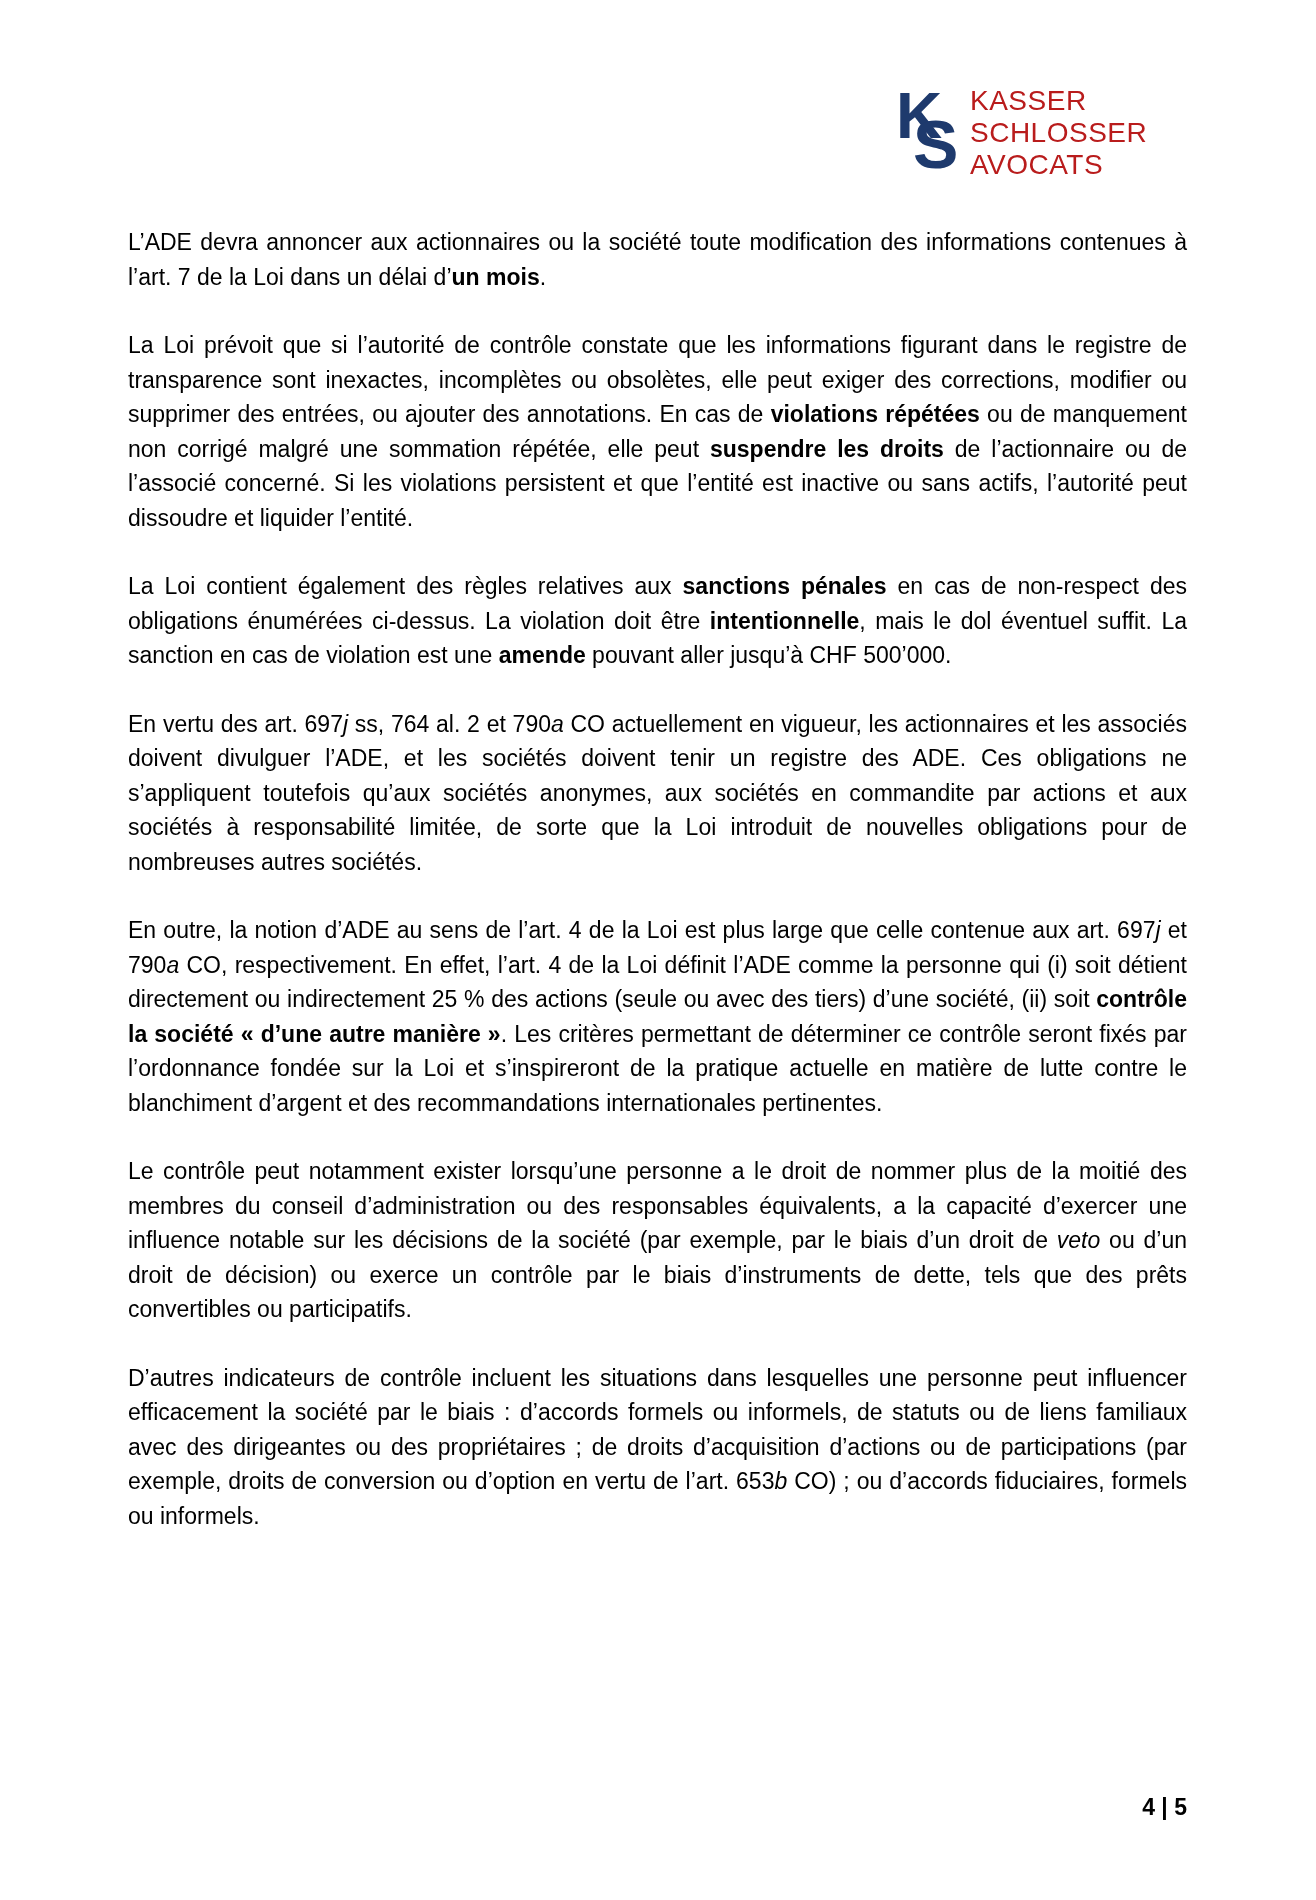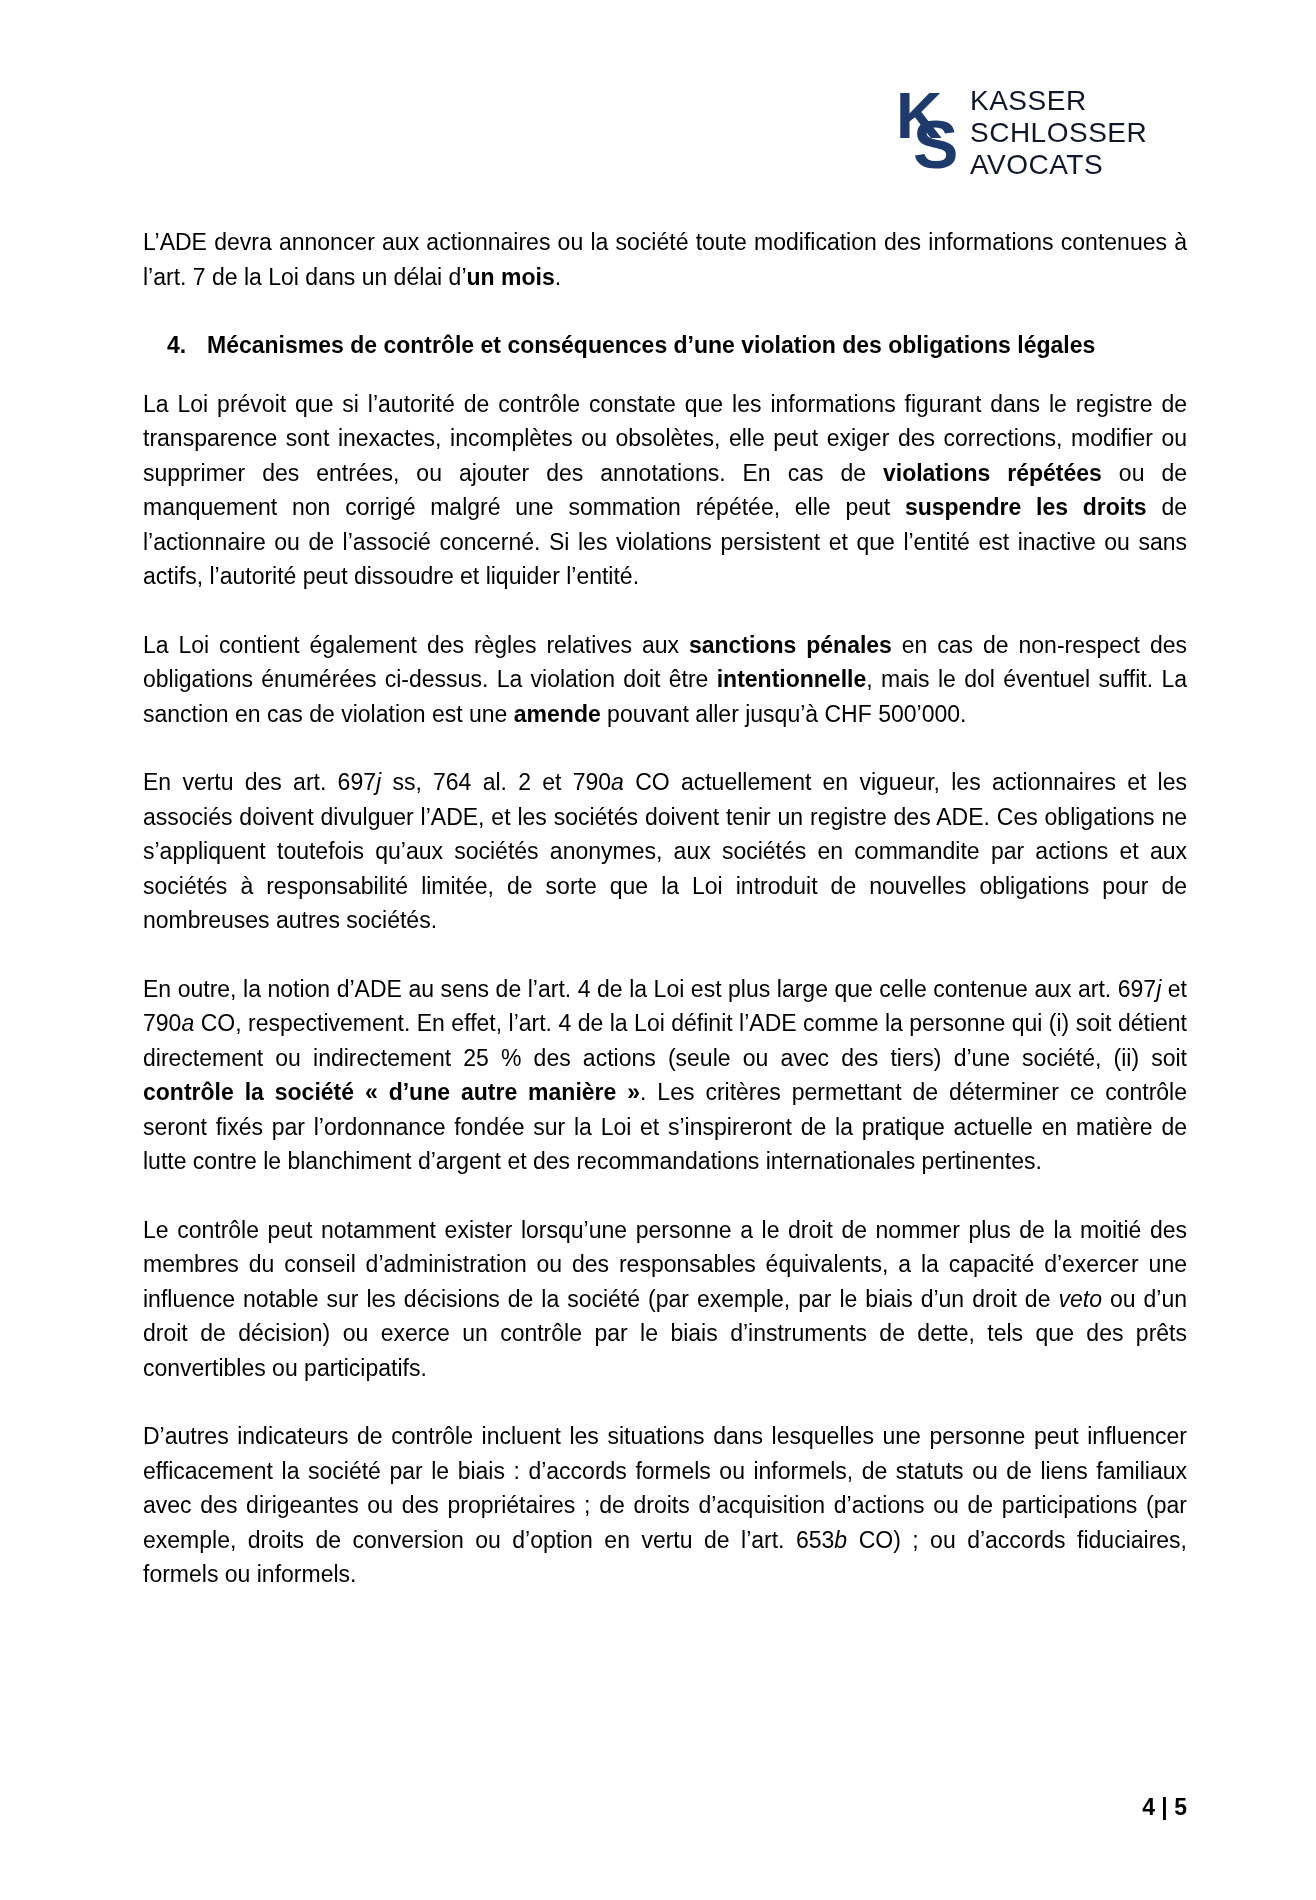--- a/index.html
+++ b/index.html
@@ -51,21 +51,21 @@
   .doc-body {
     position: absolute;
     top: 225px;
     left: 128px;
     width: 1059px;
     font-size: 23px;
     line-height: 34.5px;
     text-align: justify;
   }
   .doc-body p.paragraph {
-    margin: 0 0 34px 15px;
+    margin: 0 0 34px 0;
   }
   .doc-body h2.heading {
     margin: 0 0 24px 0;
     font-size: 23px;
     line-height: 34.5px;
     font-weight: 700;
     padding-left: 79px;
     text-indent: -40px;
     text-align: justify;
   }
@@ -92,30 +92,29 @@
 </head>
 <body>
 
 <div class="page">
 
   <header class="letterhead">
     <div class="monogram">
       <span class="mono-k brand" style="color: rgb(30, 58, 109);">K</span>
       <span class="mono-s brand" style="color: rgb(30, 58, 109);">S</span>
     </div>
-    <div class="wordmark brand" style="color: #0f172a;">
+    <div class="wordmark brand" style="color: #b91c1c;">
       <div class="wm-line">KASSER</div>
       <div class="wm-line">SCHLOSSER</div>
       <div class="wm-line">AVOCATS</div>
     </div>
   </header>
 
   <main class="doc-body" id="doc-body">
       <p class="paragraph"><span class="run">L’ADE devra annoncer aux actionnaires ou la société toute modification des informations contenues à l’art. 7 de la Loi dans un délai d’</span><span class="run b">un mois</span><span class="run">.</span></p>
-      <h2 class="heading"><span class="hnum">4.</span><span class="run b">Mécanismes de contrôle et conséquences d’une violation des obligations légales</span></h2>
       <p class="paragraph"><span class="run">La Loi prévoit que si l’autorité de contrôle constate que les informations figurant dans le registre de transparence sont inexactes, incomplètes ou obsolètes, elle peut exiger des corrections, modifier ou supprimer des entrées, ou ajouter des annotations. En cas de </span><span class="run b">violations répétées</span><span class="run"> ou de manquement non corrigé malgré une sommation répétée, elle peut </span><span class="run b">suspendre les droits</span><span class="run"> de l’actionnaire ou de l’associé concerné. Si les violations persistent et que l’entité est inactive ou sans actifs, l’autorité peut dissoudre et liquider l’entité.</span></p>
       <p class="paragraph"><span class="run">La Loi contient également des règles relatives aux </span><span class="run b">sanctions pénales</span><span class="run"> en cas de non-respect des obligations énumérées ci-dessus. La violation doit être </span><span class="run b">intentionnelle</span><span class="run">, mais le dol éventuel suffit. La sanction en cas de violation est une </span><span class="run b">amende</span><span class="run"> pouvant aller jusqu’à CHF 500’000.</span></p>
       <p class="paragraph"><span class="run">En vertu des art. 697</span><span class="run i">j</span><span class="run"> ss, 764 al. 2 et 790</span><span class="run i">a</span><span class="run"> CO actuellement en vigueur, les actionnaires et les associés doivent divulguer l’ADE, et les sociétés doivent tenir un registre des ADE. Ces obligations ne s’appliquent toutefois qu’aux sociétés anonymes, aux sociétés en commandite par actions et aux sociétés à responsabilité limitée, de sorte que la Loi introduit de nouvelles obligations pour de nombreuses autres sociétés.</span></p>
       <p class="paragraph"><span class="run">En outre, la notion d’ADE au sens de l’art. 4 de la Loi est plus large que celle contenue aux art. 697</span><span class="run i">j</span><span class="run"> et 790</span><span class="run i">a</span><span class="run"> CO, respectivement. En effet, l’art. 4 de la Loi définit l’ADE comme la personne qui (i) soit détient directement ou indirectement 25 % des actions (seule ou avec des tiers) d’une société, (ii) soit </span><span class="run b">contrôle la société « d’une autre manière »</span><span class="run">. Les critères permettant de déterminer ce contrôle seront fixés par l’ordonnance fondée sur la Loi et s’inspireront de la pratique actuelle en matière de lutte contre le blanchiment d’argent et des recommandations internationales pertinentes.</span></p>
       <p class="paragraph"><span class="run">Le contrôle peut notamment exister lorsqu’une personne a le droit de nommer plus de la moitié des membres du conseil d’administration ou des responsables équivalents, a la capacité d’exercer une influence notable sur les décisions de la société (par exemple, par le biais d’un droit de </span><span class="run i">veto</span><span class="run"> ou d’un droit de décision) ou exerce un contrôle par le biais d’instruments de dette, tels que des prêts convertibles ou participatifs.</span></p>
       <p class="paragraph"><span class="run">D’autres indicateurs de contrôle incluent les situations dans lesquelles une personne peut influencer efficacement la société par le biais : d’accords formels ou informels, de statuts ou de liens familiaux avec des dirigeantes ou des propriétaires ; de droits d’acquisition d’actions ou de participations (par exemple, droits de conversion ou d’option en vertu de l’art. 653</span><span class="run i">b</span><span class="run"> CO) ; ou d’accords fiduciaires, formels ou informels.</span></p>
     </main>
 
   <footer class="page-footer">
     <span class="page-num">4 | 5</span>

